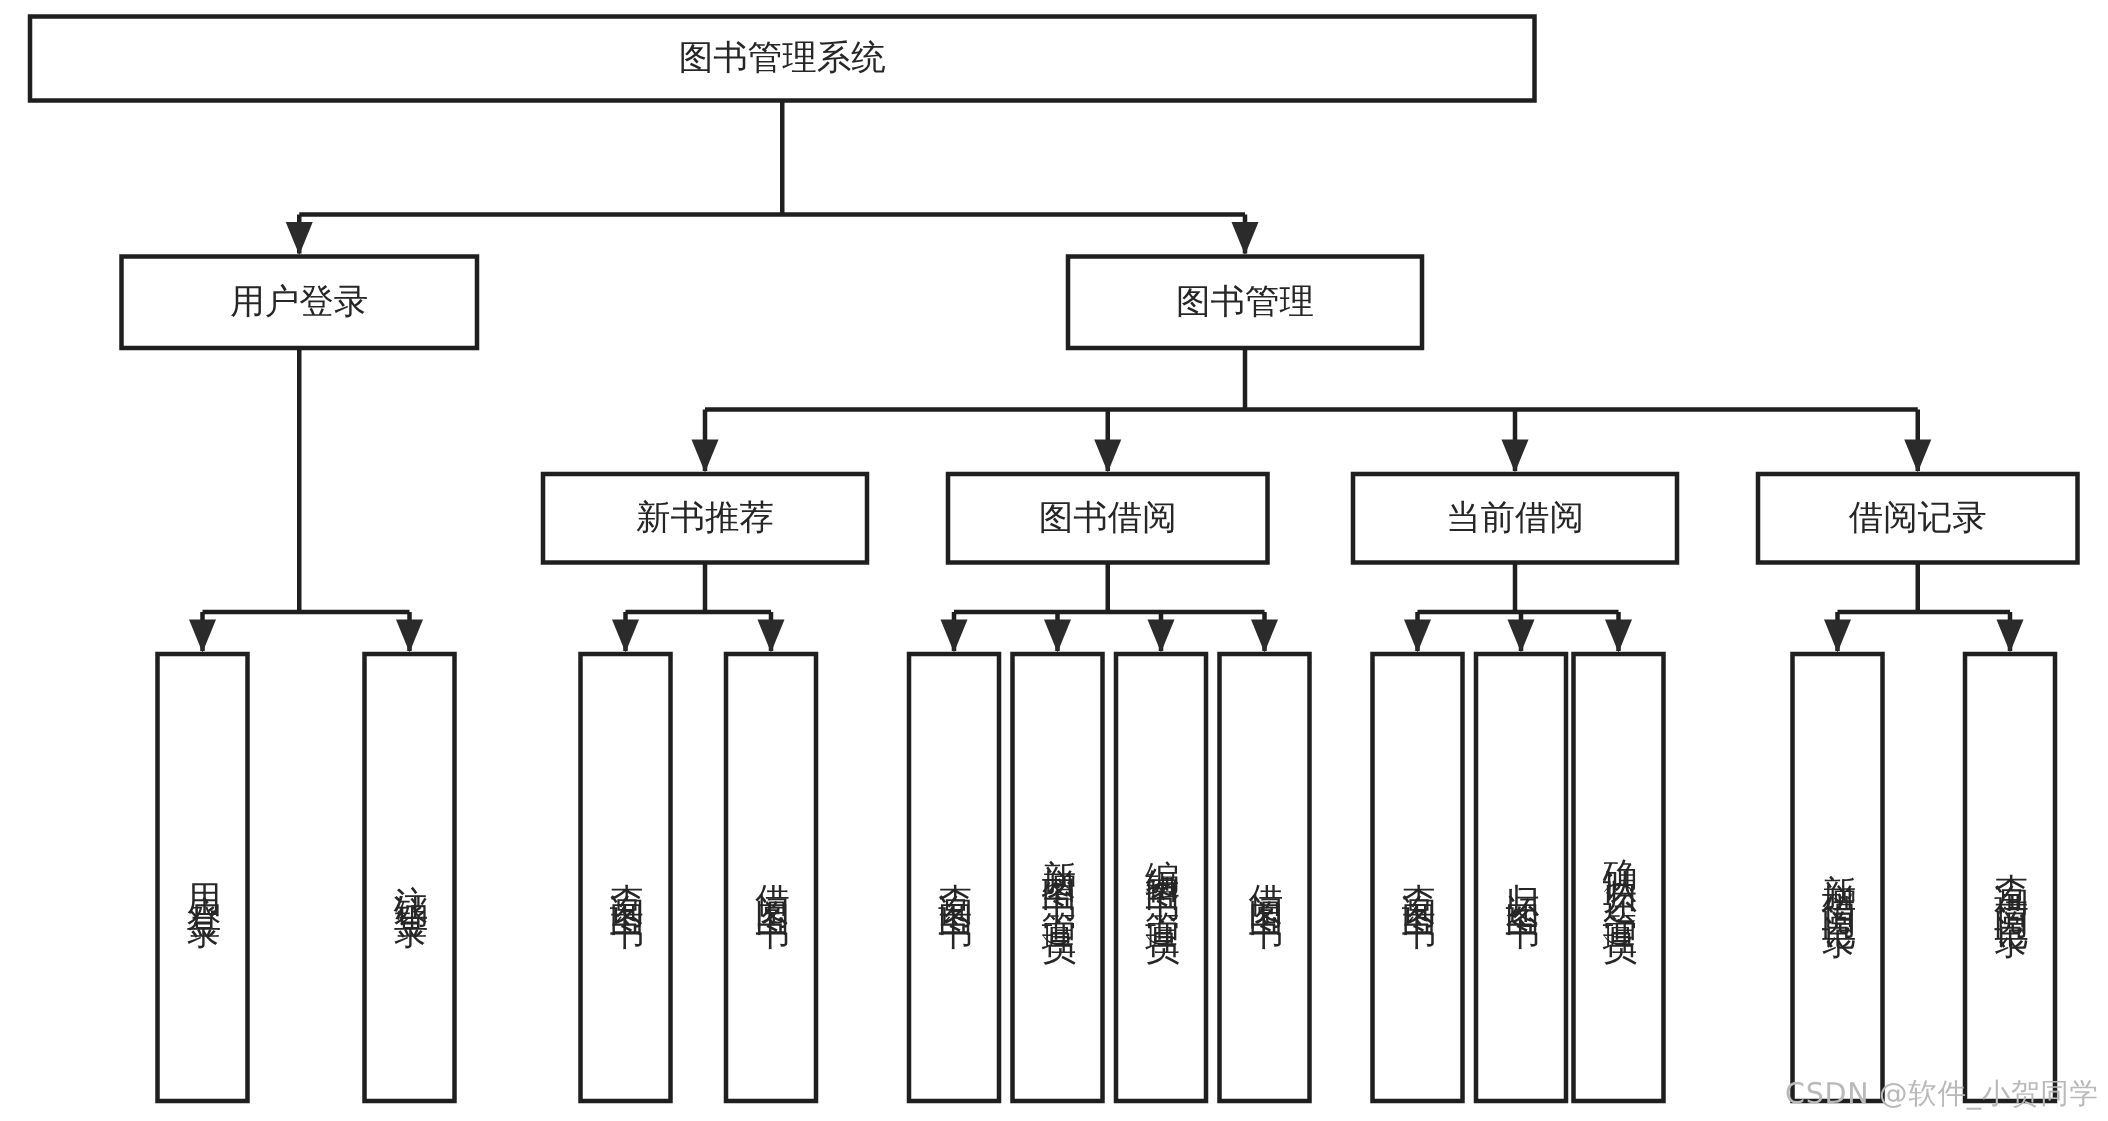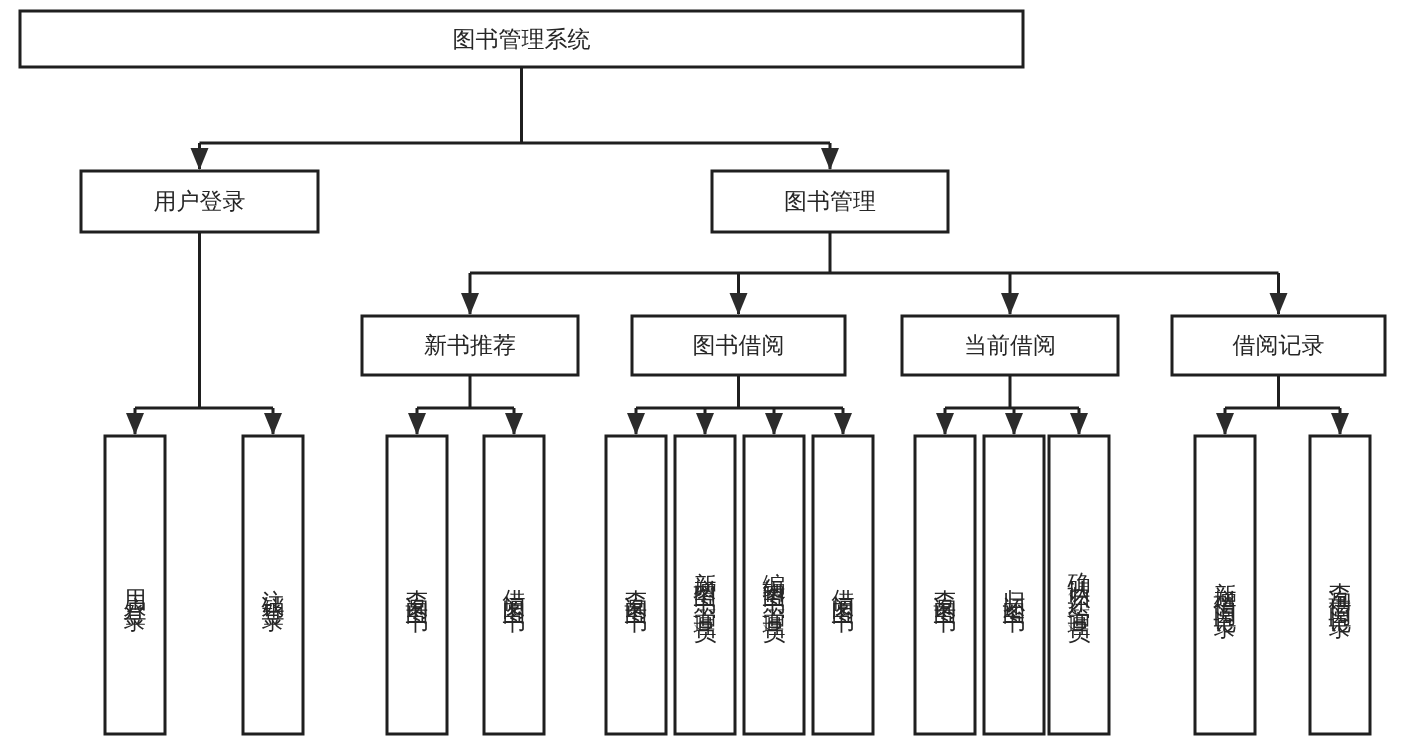--- a/index.html
+++ b/index.html
@@ -210,13 +210,14 @@
       <div class="node-label-v" style="left: 606px; top: 436px; width: 60px; height: 298px;">查询图书</div>
       <div class="node-label-v" style="left: 675px; top: 436px; width: 60px; height: 298px;">新增图书（管理员）</div>
       <div class="node-label-v" style="left: 744px; top: 436px; width: 60px; height: 298px;">编辑图书（管理员）</div>
       <div class="node-label-v" style="left: 813px; top: 436px; width: 60px; height: 298px;">借阅图书</div>
       <div class="node-label-v" style="left: 915px; top: 436px; width: 60px; height: 298px;">查询图书</div>
       <div class="node-label-v" style="left: 984px; top: 436px; width: 60px; height: 298px;">归还图书</div>
       <div class="node-label-v" style="left: 1049px; top: 436px; width: 60px; height: 298px;">确认归还（管理员）</div>
       <div class="node-label-v" style="left: 1195px; top: 436px; width: 60px; height: 298px;">新增借阅记录</div>
       <div class="node-label-v" style="left: 1310px; top: 436px; width: 60px; height: 298px;">查询借阅记录</div>
     </div>
+  <div class="watermark" id="watermark" style="left:1190px; top:716px;">CSDN @软件_小贺同学</div>
 </div>
 
 </body></html>

